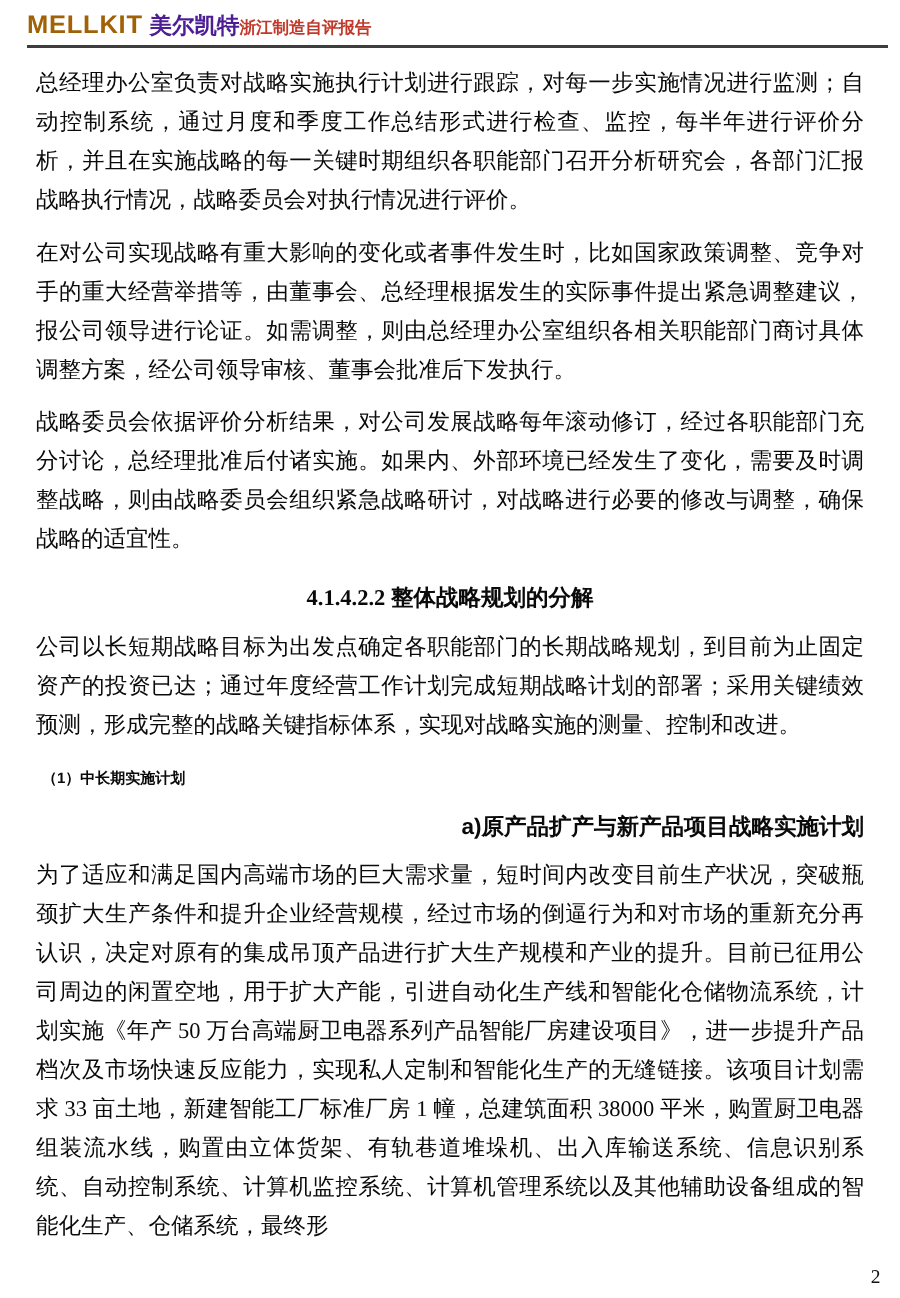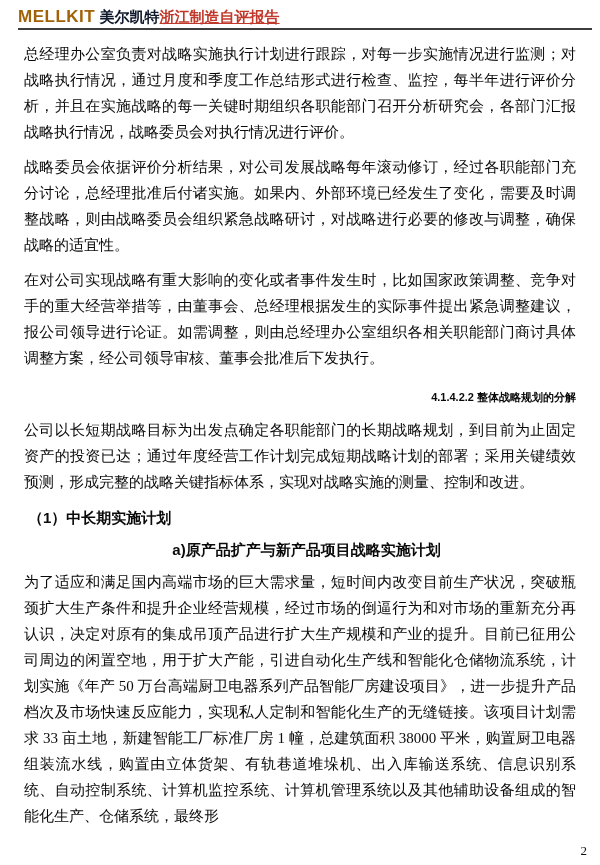--- a/index.html
+++ b/index.html
@@ -36,86 +36,85 @@
     letter-spacing: 0.5px;
     font-size: 17px;
   }
   .brand-cn {
     font-weight: 600;
     font-size: 15px;
     font-family: "Liberation Serif", "DejaVu Serif", serif;
   }
   .header-title {
     font-weight: 600;
-    font-size: 15px;
+    font-size: 11px;
     font-family: "Liberation Serif", "DejaVu Serif", serif;
-    text-decoration: underline;
   }
   
   .doc-body {
     margin: 11px 24px 0 24px;
     font-size: 15px;
     line-height: 26px;
     text-align: justify;
     color: #0a0a0a;
   }
   .para {
     margin: 0 0 9px 0;
   }
   .para.indent-first {
     text-indent: 2em;
   }
   .section-heading {
-    font-family: Liberation Sans, sans-serif;
+    font-family: Liberation Serif, serif;
     font-weight: 700;
-    font-size: 11px;
+    font-size: 15px;
     margin: 13px 0 7px 0;
-    text-align: right;
+    text-align: center;
   }
   .sub-heading-1 {
     font-family: "Liberation Sans", "DejaVu Sans", sans-serif;
     font-weight: 700;
-    font-size: 15px;
+    font-size: 10px;
     margin: 10px 0 6px 4px;
     text-align: left;
   }
   .sub-heading-2 {
     font-family: "Liberation Sans", "DejaVu Sans", sans-serif;
     font-weight: 700;
     font-size: 15px;
     margin: 6px 0 6px 13px;
-    text-align: center;
+    text-align: right;
   }
   
   .page-number {
     position: absolute;
     right: 13px;
     bottom: 14px;
     font-size: 13px;
     color: #111111;
     font-family: "Liberation Serif", "DejaVu Serif", serif;
   }
 </style>
 </head>
 <body>
 
 <div class="page">
 
   <div class="doc-header">
     <span class="brand-latin" style="color:#a16207;">MELLKIT</span>
-    <span class="brand-cn" style="color:#0f172a;">美尔凯特</span><span class="header-title" style="color:#c0392b;">浙江制造自评报告</span>
+    <span class="brand-cn" style="color:#4c1d95;">美尔凯特</span><span class="header-title" style="color:#c0392b;">浙江制造自评报告</span>
   </div>
 
   <div class="doc-body">
 
-    <p class="para">总经理办公室负责对战略实施执行计划进行跟踪，对每一步实施情况进行监测；对战略执行情况，通过月度和季度工作总结形式进行检查、监控，每半年进行评价分析，并且在实施战略的每一关键时期组织各职能部门召开分析研究会，各部门汇报战略执行情况，战略委员会对执行情况进行评价。</p>
+    <p class="para">总经理办公室负责对战略实施执行计划进行跟踪，对每一步实施情况进行监测；自动控制系统，通过月度和季度工作总结形式进行检查、监控，每半年进行评价分析，并且在实施战略的每一关键时期组织各职能部门召开分析研究会，各部门汇报战略执行情况，战略委员会对执行情况进行评价。</p>
+
+    <p class="para">在对公司实现战略有重大影响的变化或者事件发生时，比如国家政策调整、竞争对手的重大经营举措等，由董事会、总经理根据发生的实际事件提出紧急调整建议，报公司领导进行论证。如需调整，则由总经理办公室组织各相关职能部门商讨具体调整方案，经公司领导审核、董事会批准后下发执行。</p>
 
     <p class="para">战略委员会依据评价分析结果，对公司发展战略每年滚动修订，经过各职能部门充分讨论，总经理批准后付诸实施。如果内、外部环境已经发生了变化，需要及时调整战略，则由战略委员会组织紧急战略研讨，对战略进行必要的修改与调整，确保战略的适宜性。</p>
-
-    <p class="para">在对公司实现战略有重大影响的变化或者事件发生时，比如国家政策调整、竞争对手的重大经营举措等，由董事会、总经理根据发生的实际事件提出紧急调整建议，报公司领导进行论证。如需调整，则由总经理办公室组织各相关职能部门商讨具体调整方案，经公司领导审核、董事会批准后下发执行。</p>
 
     <h3 class="section-heading">4.1.4.2.2 整体战略规划的分解</h3>
 
     <p class="para">公司以长短期战略目标为出发点确定各职能部门的长期战略规划，到目前为止固定资产的投资已达；通过年度经营工作计划完成短期战略计划的部署；采用关键绩效预测，形成完整的战略关键指标体系，实现对战略实施的测量、控制和改进。</p>
 
     <h4 class="sub-heading-1">（1）中长期实施计划</h4>
 
     <h4 class="sub-heading-2">a)原产品扩产与新产品项目战略实施计划</h4>
 
 

